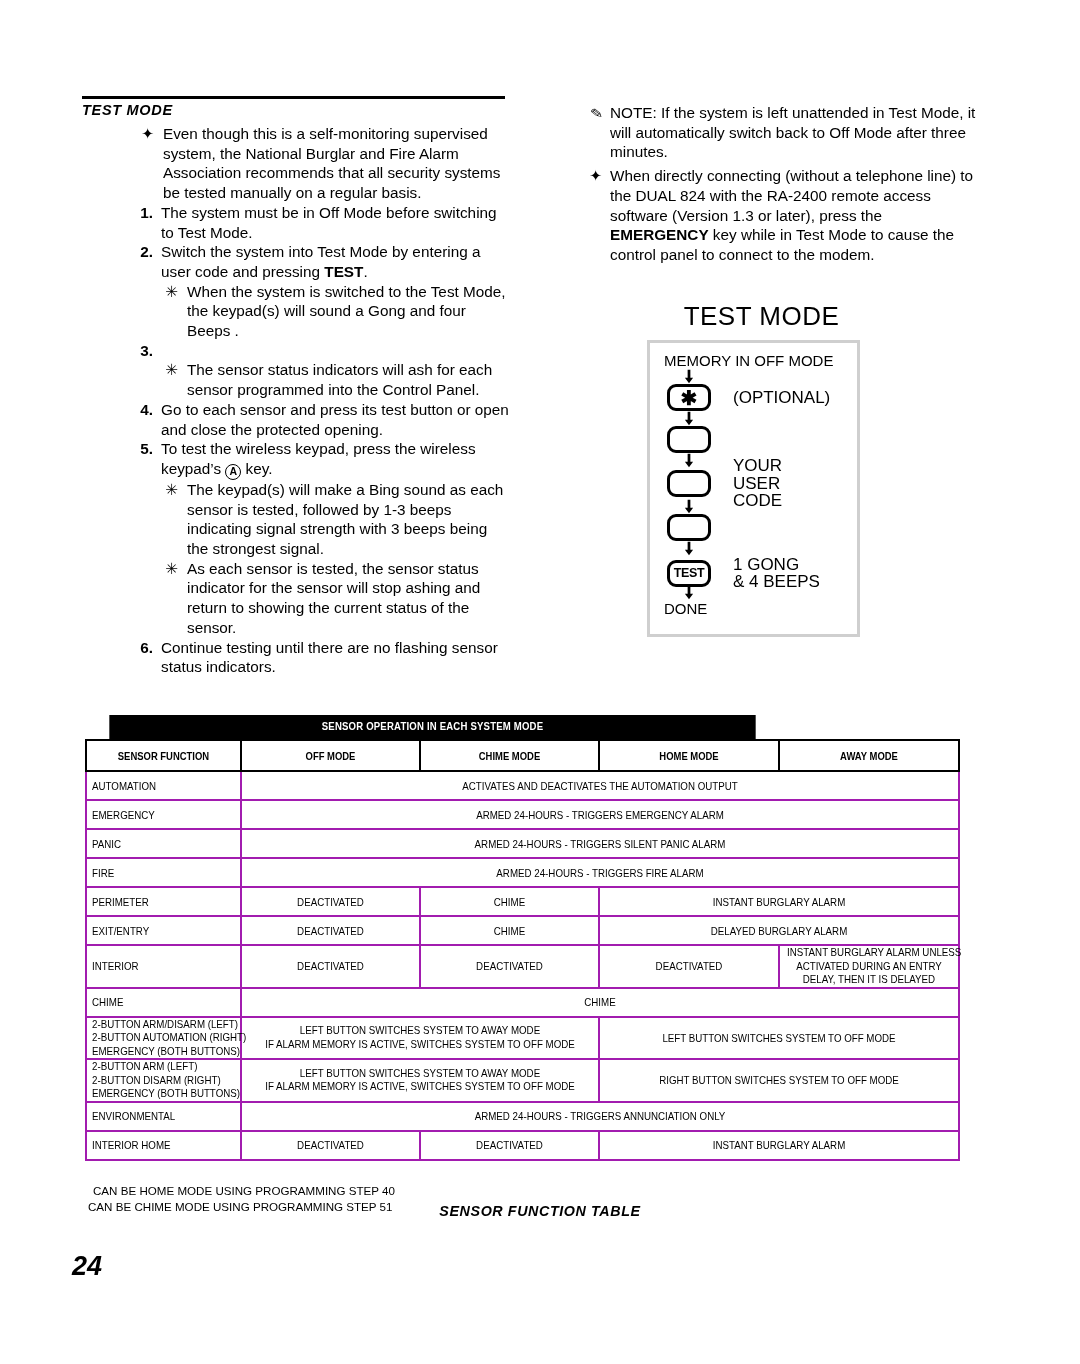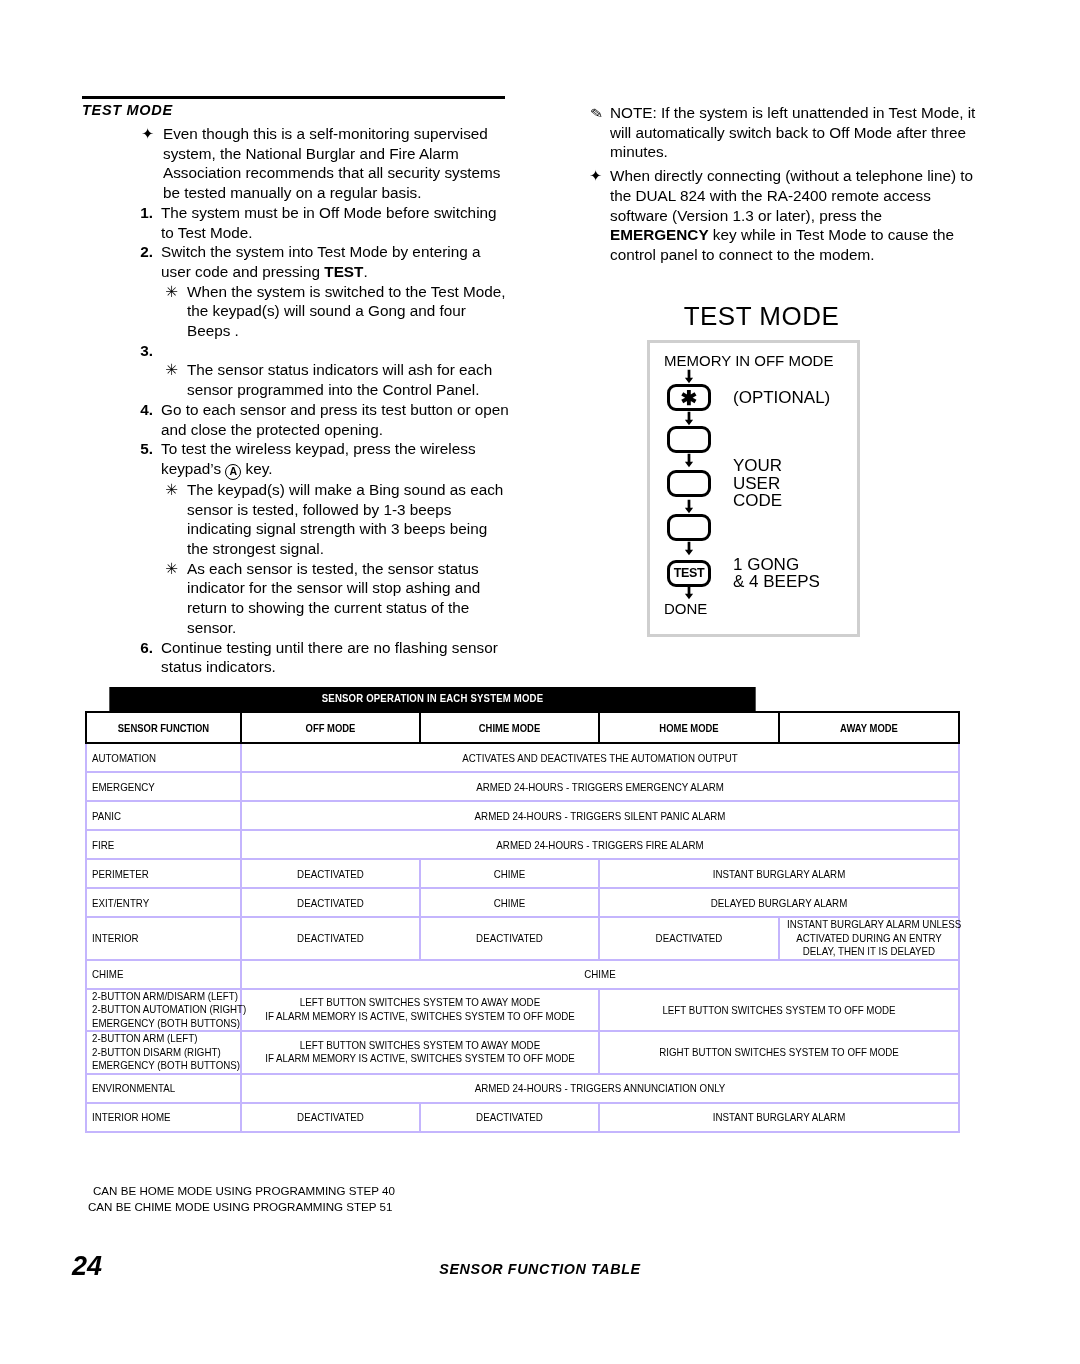--- a/index.html
+++ b/index.html
@@ -143,42 +143,42 @@
   .side-txt {
     font-size: 17px;
     line-height: 17.5px;
     margin-left: 22px;
   }
 
   
   .tbl-wrap {
     position: absolute;
     left: 85px;
-    top: 687px;
+    top: 715px;
     width: 695px;
   }
   .tbl-banner {
     background: #000;
     color: #fff;
     text-align: center;
     font-size: 10.3px;
     font-weight: bold;
     letter-spacing: 0.2px;
     padding: 6px 0 7px 0;
     font-stretch: condensed;
     transform: scaleX(0.93);
     transform-origin: center;
   }
   table.sft {
     border-collapse: collapse;
     width: 873px;
     table-layout: fixed;
   }
   table.sft td {
-    border: 2px solid #c4b5fd;
+    border: 2px solid #a21caf;
     font-size: 10.6px;
     padding: 0;
     height: 27px;
     vertical-align: middle;
     overflow: visible;
     white-space: nowrap;
   }
   table.sft td .cw {
     display: block;
     transform: scaleX(0.92);
@@ -209,21 +209,21 @@
     position: absolute;
     left: 88px;
     top: 1183px;
     font-size: 11.6px;
     line-height: 15.5px;
   }
   .tbl-notes .n1 { padding-left: 5px; }
   .tbl-caption {
     position: absolute;
     left: 0px;
-    top: 1261px;
+    top: 1203px;
     width: 1080px;
     text-align: center;
     font-size: 14.3px;
     font-weight: bold;
     font-style: italic;
     letter-spacing: 0.6px;
   }
   .page-num {
     position: absolute;
     left: 72px;

